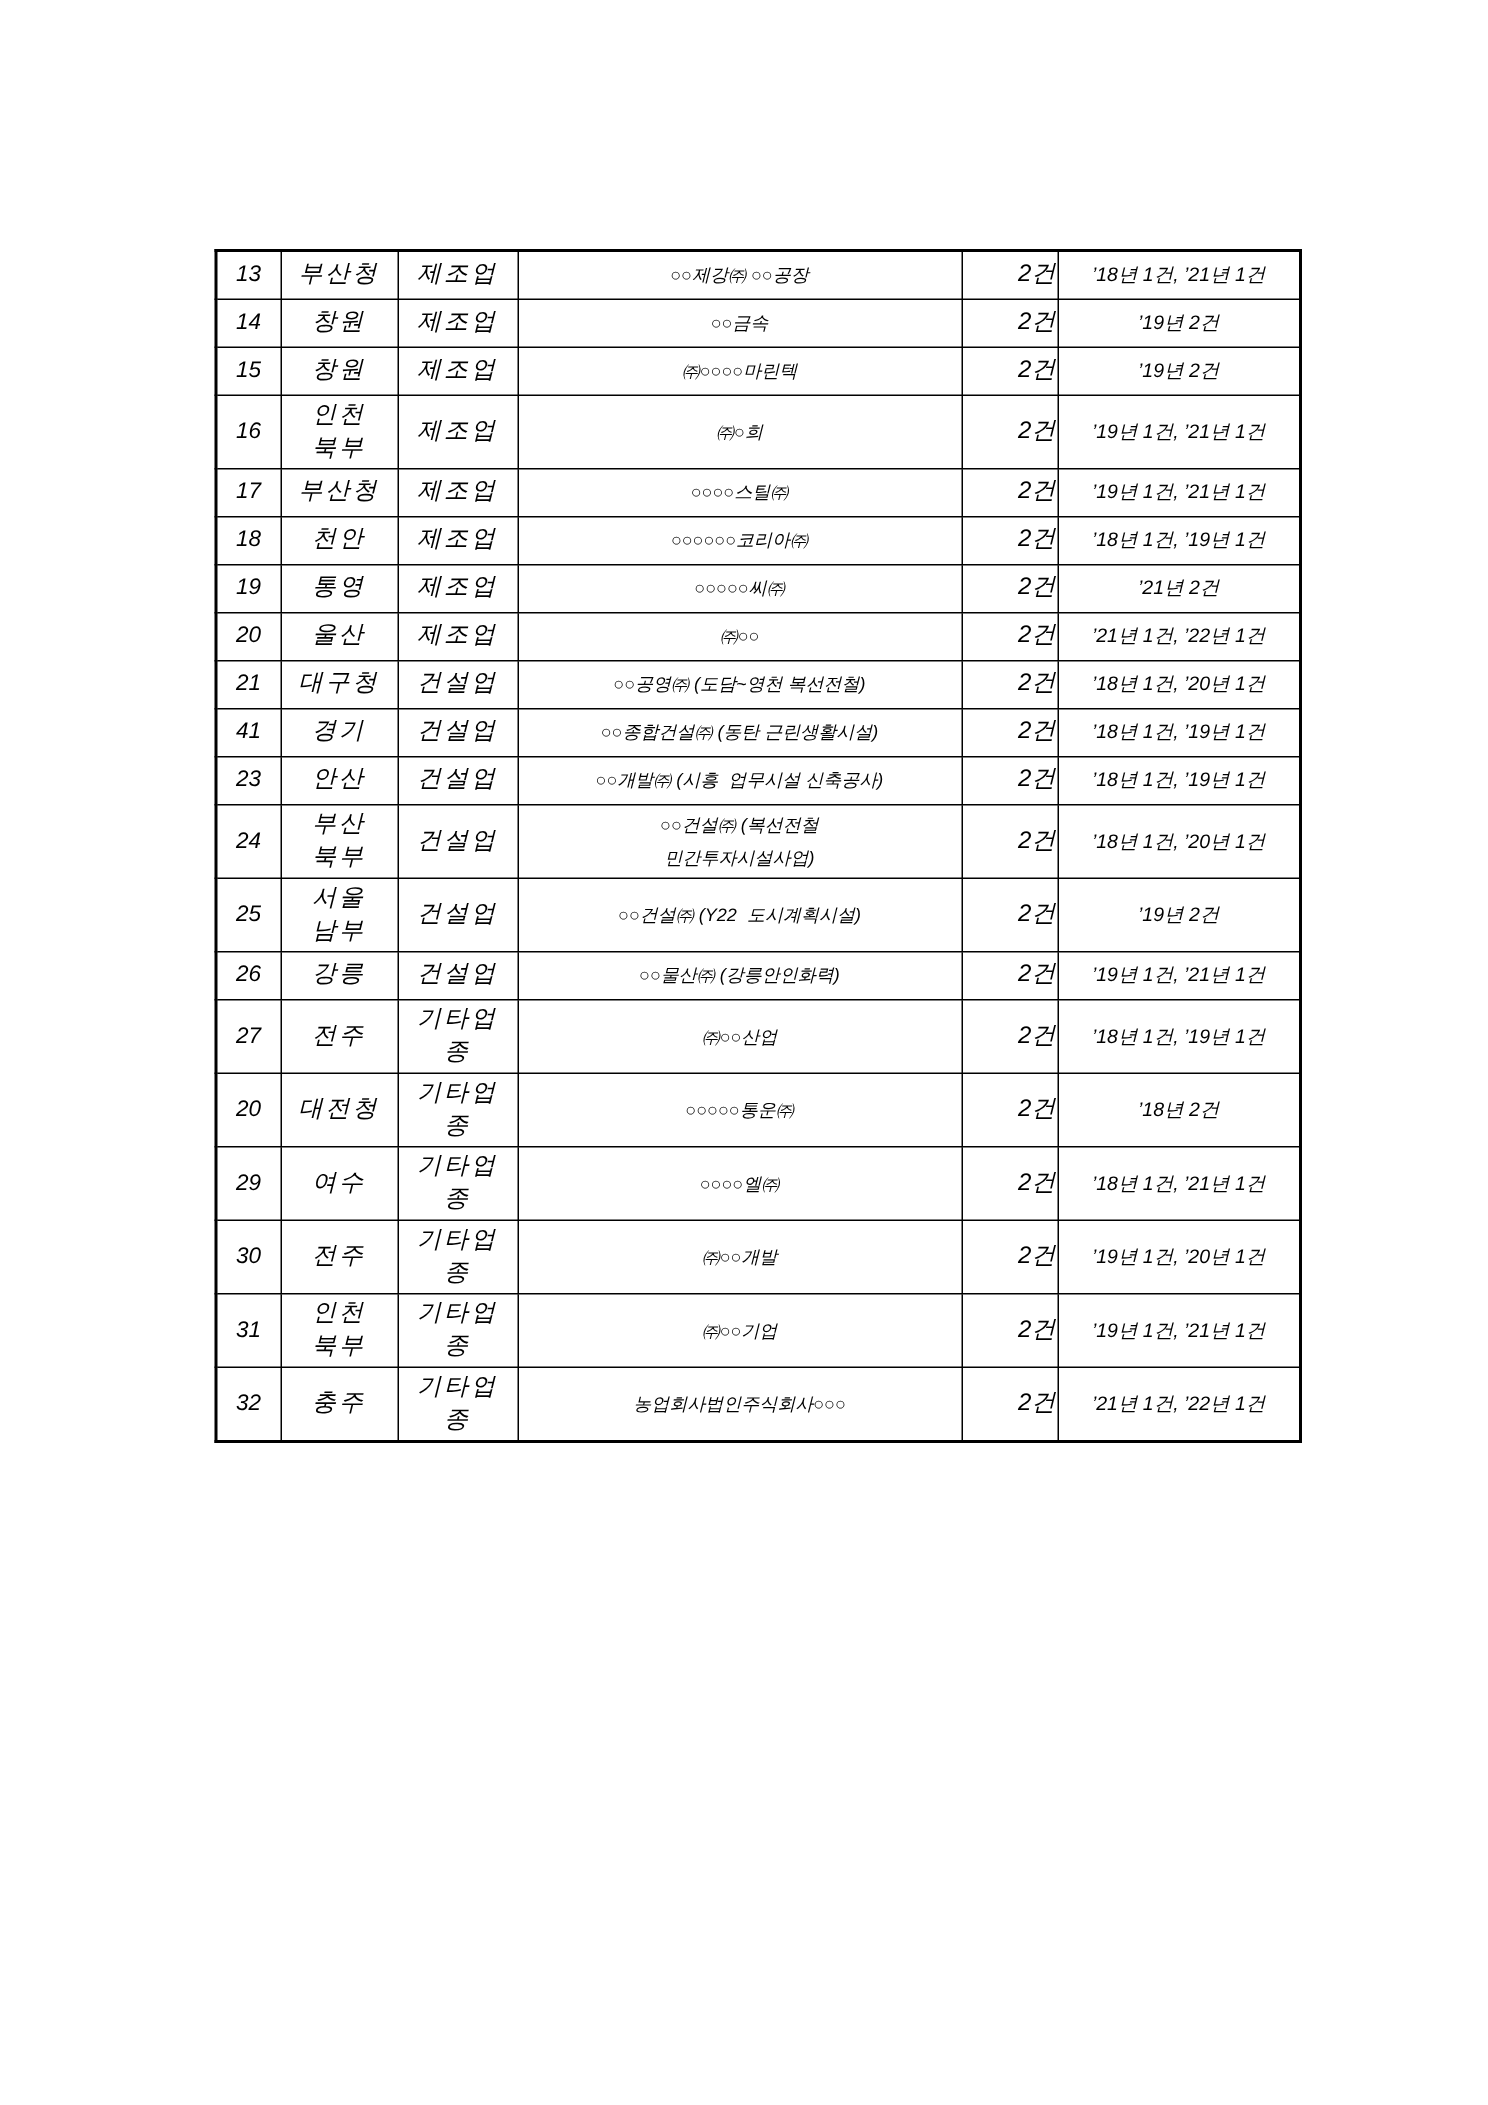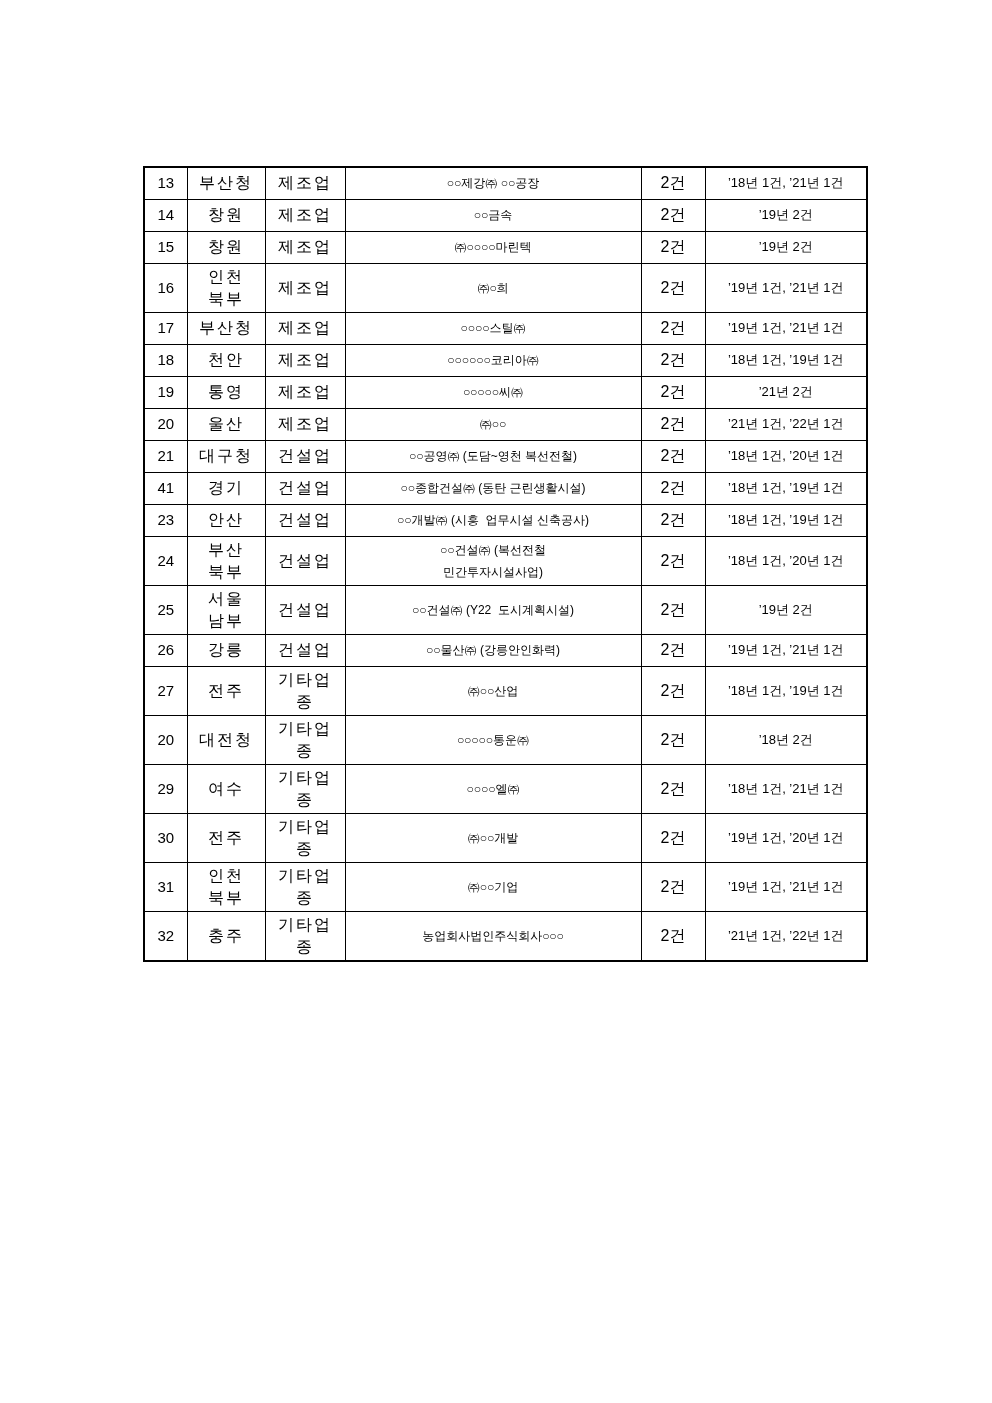--- a/index.html
+++ b/index.html
@@ -14,21 +14,21 @@
   }
   .report-table {
     position: absolute;
     left: 143px;
     top: 166px;
     width: 723px;
     border-collapse: collapse;
     table-layout: fixed;
     border: 2px solid #000000;
   }
-  .report-table tr { height: 32px; }
+  .report-table tr { height: 32px; font-style: italic; }
   .report-table td {
     border: 1px solid #000000;
     text-align: center;
     vertical-align: middle;
     padding: 2px 1px;
     line-height: 22px;
     white-space: pre-wrap;
     font-size: 16px;
     color: #000000;
     overflow: hidden;
@@ -36,21 +36,21 @@
   col.c-no       { width: 43px;  }
   col.c-region   { width: 78px;  }
   col.c-industry { width: 80px;  }
   col.c-company  { width: 296px; }
   col.c-count    { width: 64px;  }
   col.c-years    { width: 162px; }
   td.cell-no       { font-size: 15px; }
   td.cell-region   { letter-spacing: 2px; }
   td.cell-industry { letter-spacing: 2px; }
   td.cell-company  { font-size: 12px; }
-  td.cell-count    { font-size: 16px; }
+  td.cell-count    { font-size: 16px; text-align: right; }
   td.cell-years    { font-size: 13px; }
 </style>
 </head>
 <body>
 
 <div class="page">
   <table class="report-table">
     <colgroup>
       <col class="c-no">
       <col class="c-region">

